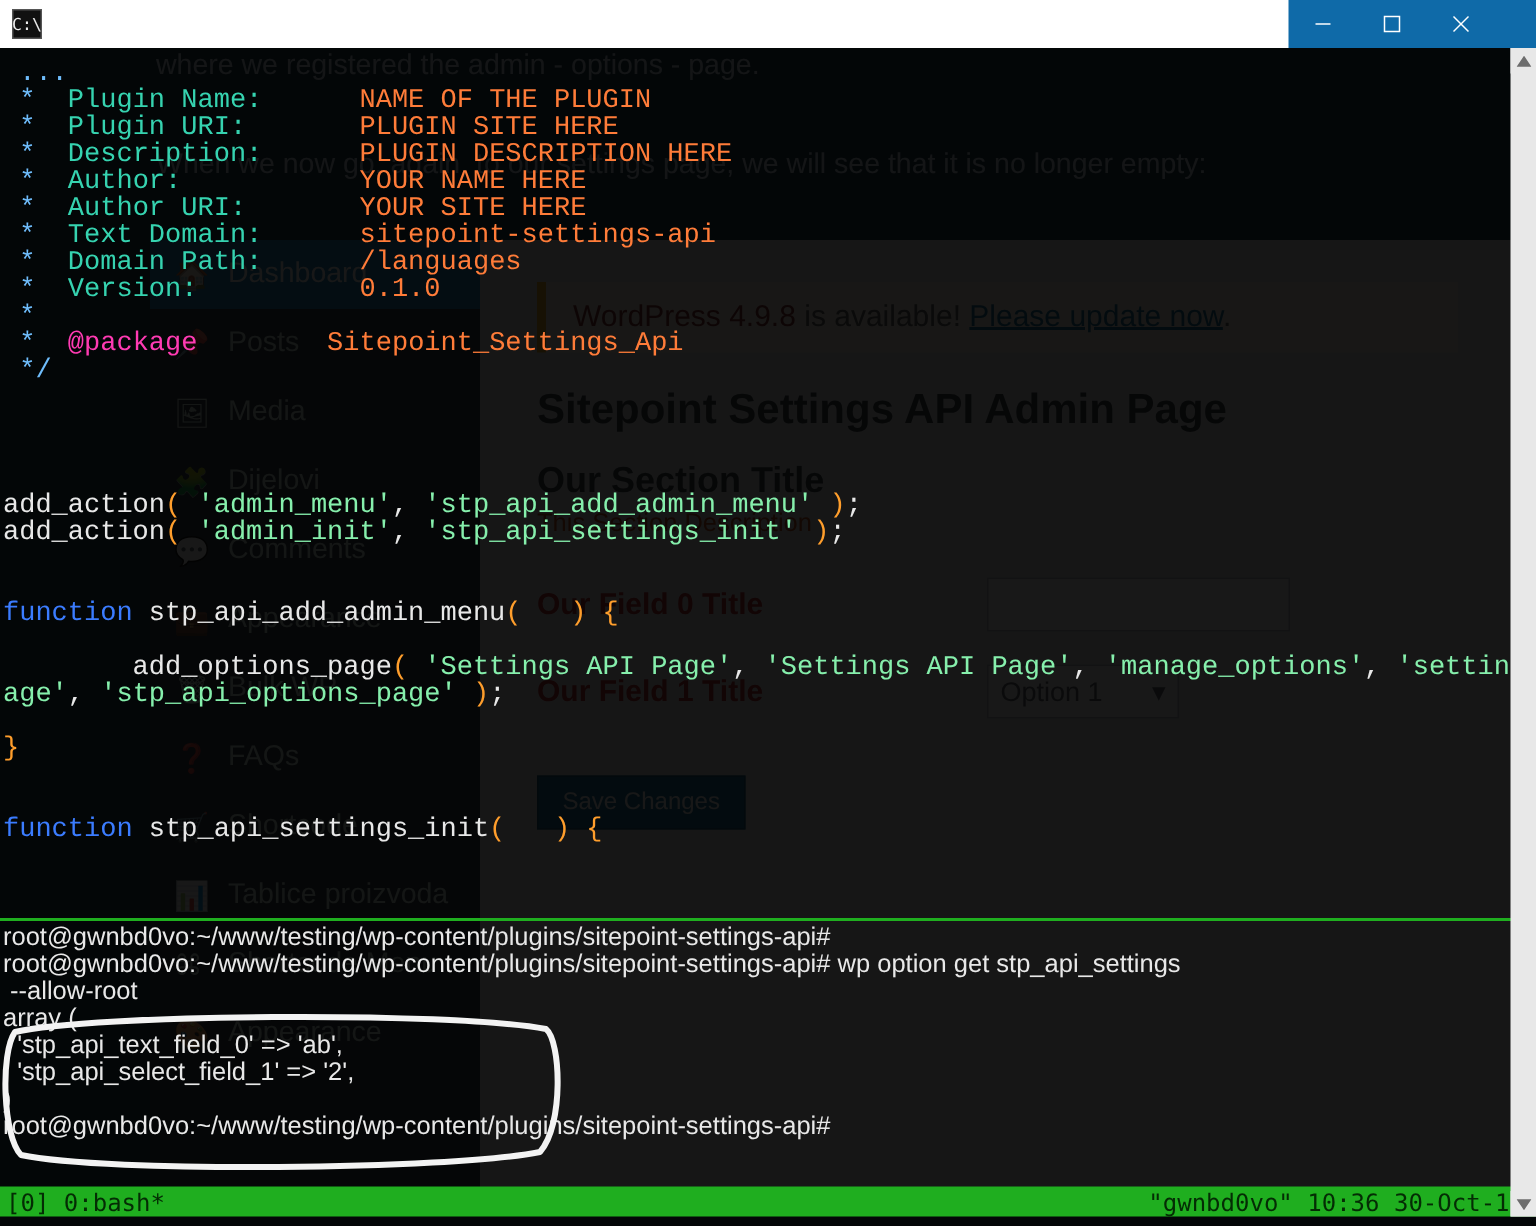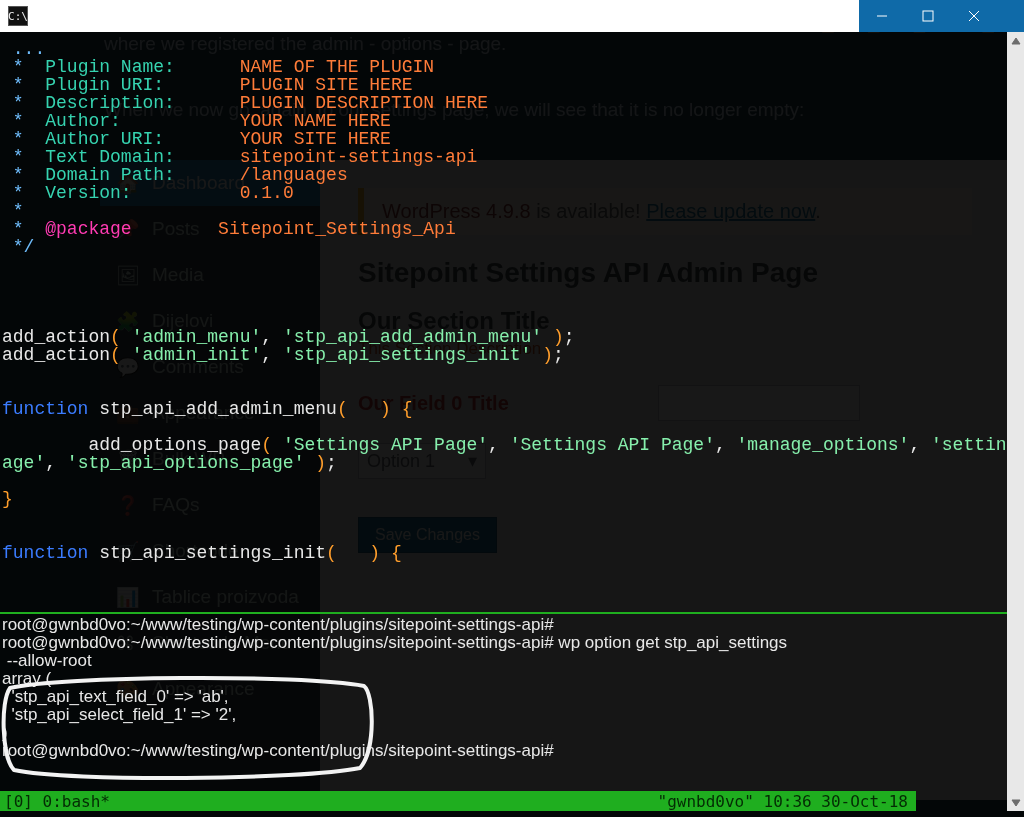--- a/index.html
+++ b/index.html
@@ -49,21 +49,21 @@
   .c-str{color:#86efac}
   .c-brace{color:#ff9e2c}
 
   
   .split{position:absolute;left:0;top:580px;width:1024px;border-top:2px solid #1fae1f}
   .shell{position:absolute;left:2px;top:584px;width:1008px;font-family:Liberation Sans, sans-serif;font-size:17px;line-height:18px;white-space:pre;color:#e8e8e8}
 
   
   .anno{position:absolute;left:0;top:640px;width:380px;height:112px;pointer-events:none}
 
-  .statusbar{position:absolute;left:0;bottom:6px;width:916px;height:20px;background:#1fae1f;color:#042c04;font-family:Consolas,monospace;font-size:16px;display:flex;align-items:center}
+  .statusbar{position:absolute;left:0;bottom:6px;width:1024px;height:20px;background:#1fae1f;color:#042c04;font-family:Consolas,monospace;font-size:16px;display:flex;align-items:center}
   .statusbar .sl{padding-left:4px}
   .statusbar .sr{position:absolute;right:8px;color:#042c04}
 
   .scrollbar{position:absolute;right:0;top:32px;width:17px;height:779px;background:#e8e8e8}
   .scroll-up,.scroll-dn{position:absolute;right:0;width:17px;height:17px;display:flex;align-items:center;justify-content:center;background:#e8e8e8}
   .scroll-up{top:32px}.scroll-dn{bottom:6px}
   .scroll-up svg,.scroll-dn svg{stroke:#6d6d6d;fill:#6d6d6d}
 </style>
 </head>
 <body>
@@ -131,20 +131,21 @@
           <span style="color:#7f1d1d">WordPress 4.9.8</span><span> is available! </span><a href="#">Please update now</a><span>.</span>
         </div>
         <div class="wp-h1">Sitepoint Settings API Admin Page</div>
         <div class="wp-h2">Our Section Title</div>
         <div class="wp-desc">This Section Description</div>
         <div class="wp-row">
           <div class="wp-lbl">Our Field 0 Title</div>
           <div class="wp-input"></div>
         </div>
         <div class="wp-row">
+          <div class="wp-lbl">Our Field 1 Title</div>
           <div class="wp-select">
               <span>Option 1</span>
               <span>▾</span>
             </div>
         </div>
         <div class="wp-save">Save Changes</div>
       </div>
     </div>
   </div>
 

